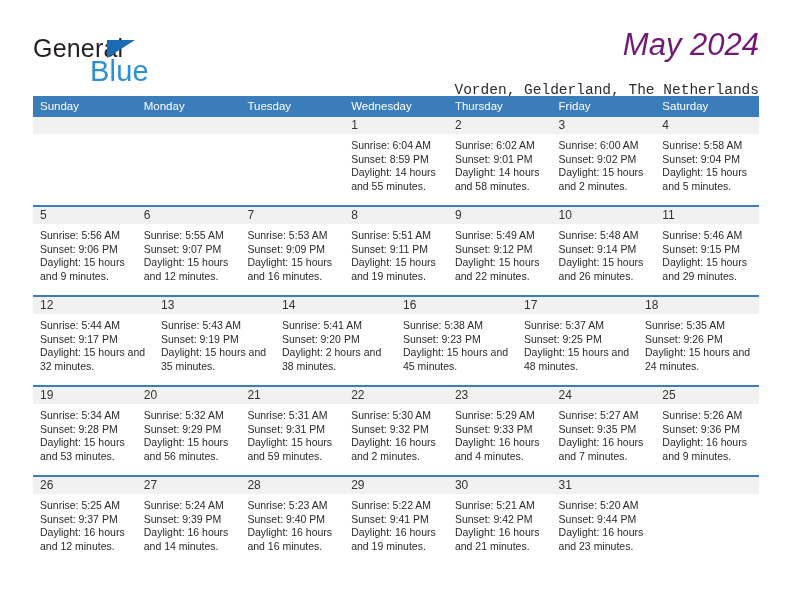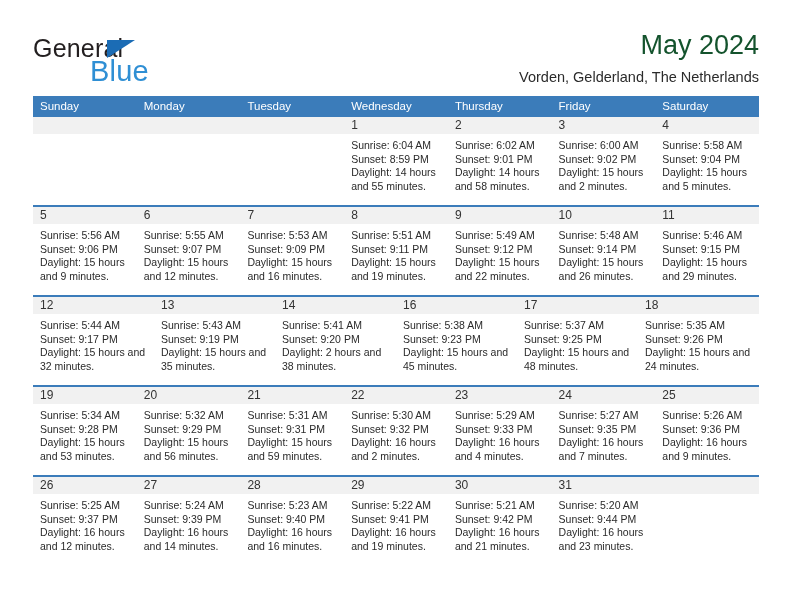--- a/index.html
+++ b/index.html
@@ -68,31 +68,33 @@
     font-family: "Liberation Sans", sans-serif;
   }
 
   .titles {
     position: absolute;
     right: 0;
     top: 0;
     text-align: right;
   }
   .cal-title {
-    font-size: 27px;
-    color: #14532d;
+    font-size: 31px;
+    color: #701a75;
     line-height: 34px;
     white-space: nowrap;
+    font-style: italic;
   }
   .cal-subtitle {
     font-size: 14.5px;
     color: #2b2b2b;
     line-height: 22px;
-    margin-top: 4px;
+    margin-top: 17px;
     white-space: nowrap;
+    font-family: Liberation Mono, monospace;
   }
 
   
   .calendar {
     position: absolute;
     left: 33px;
     top: 96px;
     width: 726px;
   }
 

